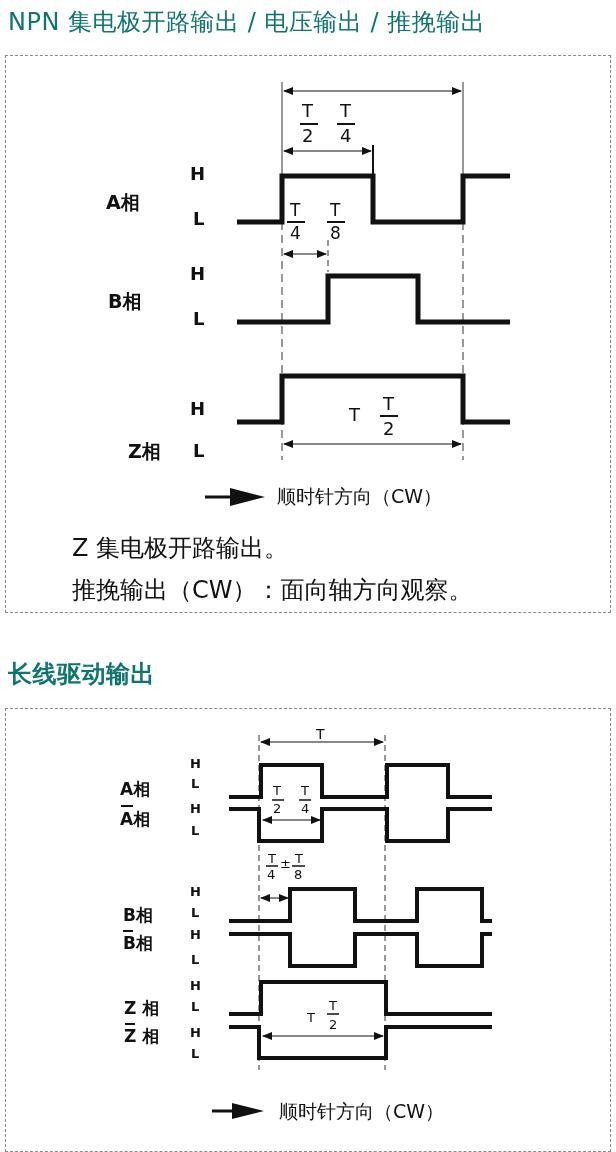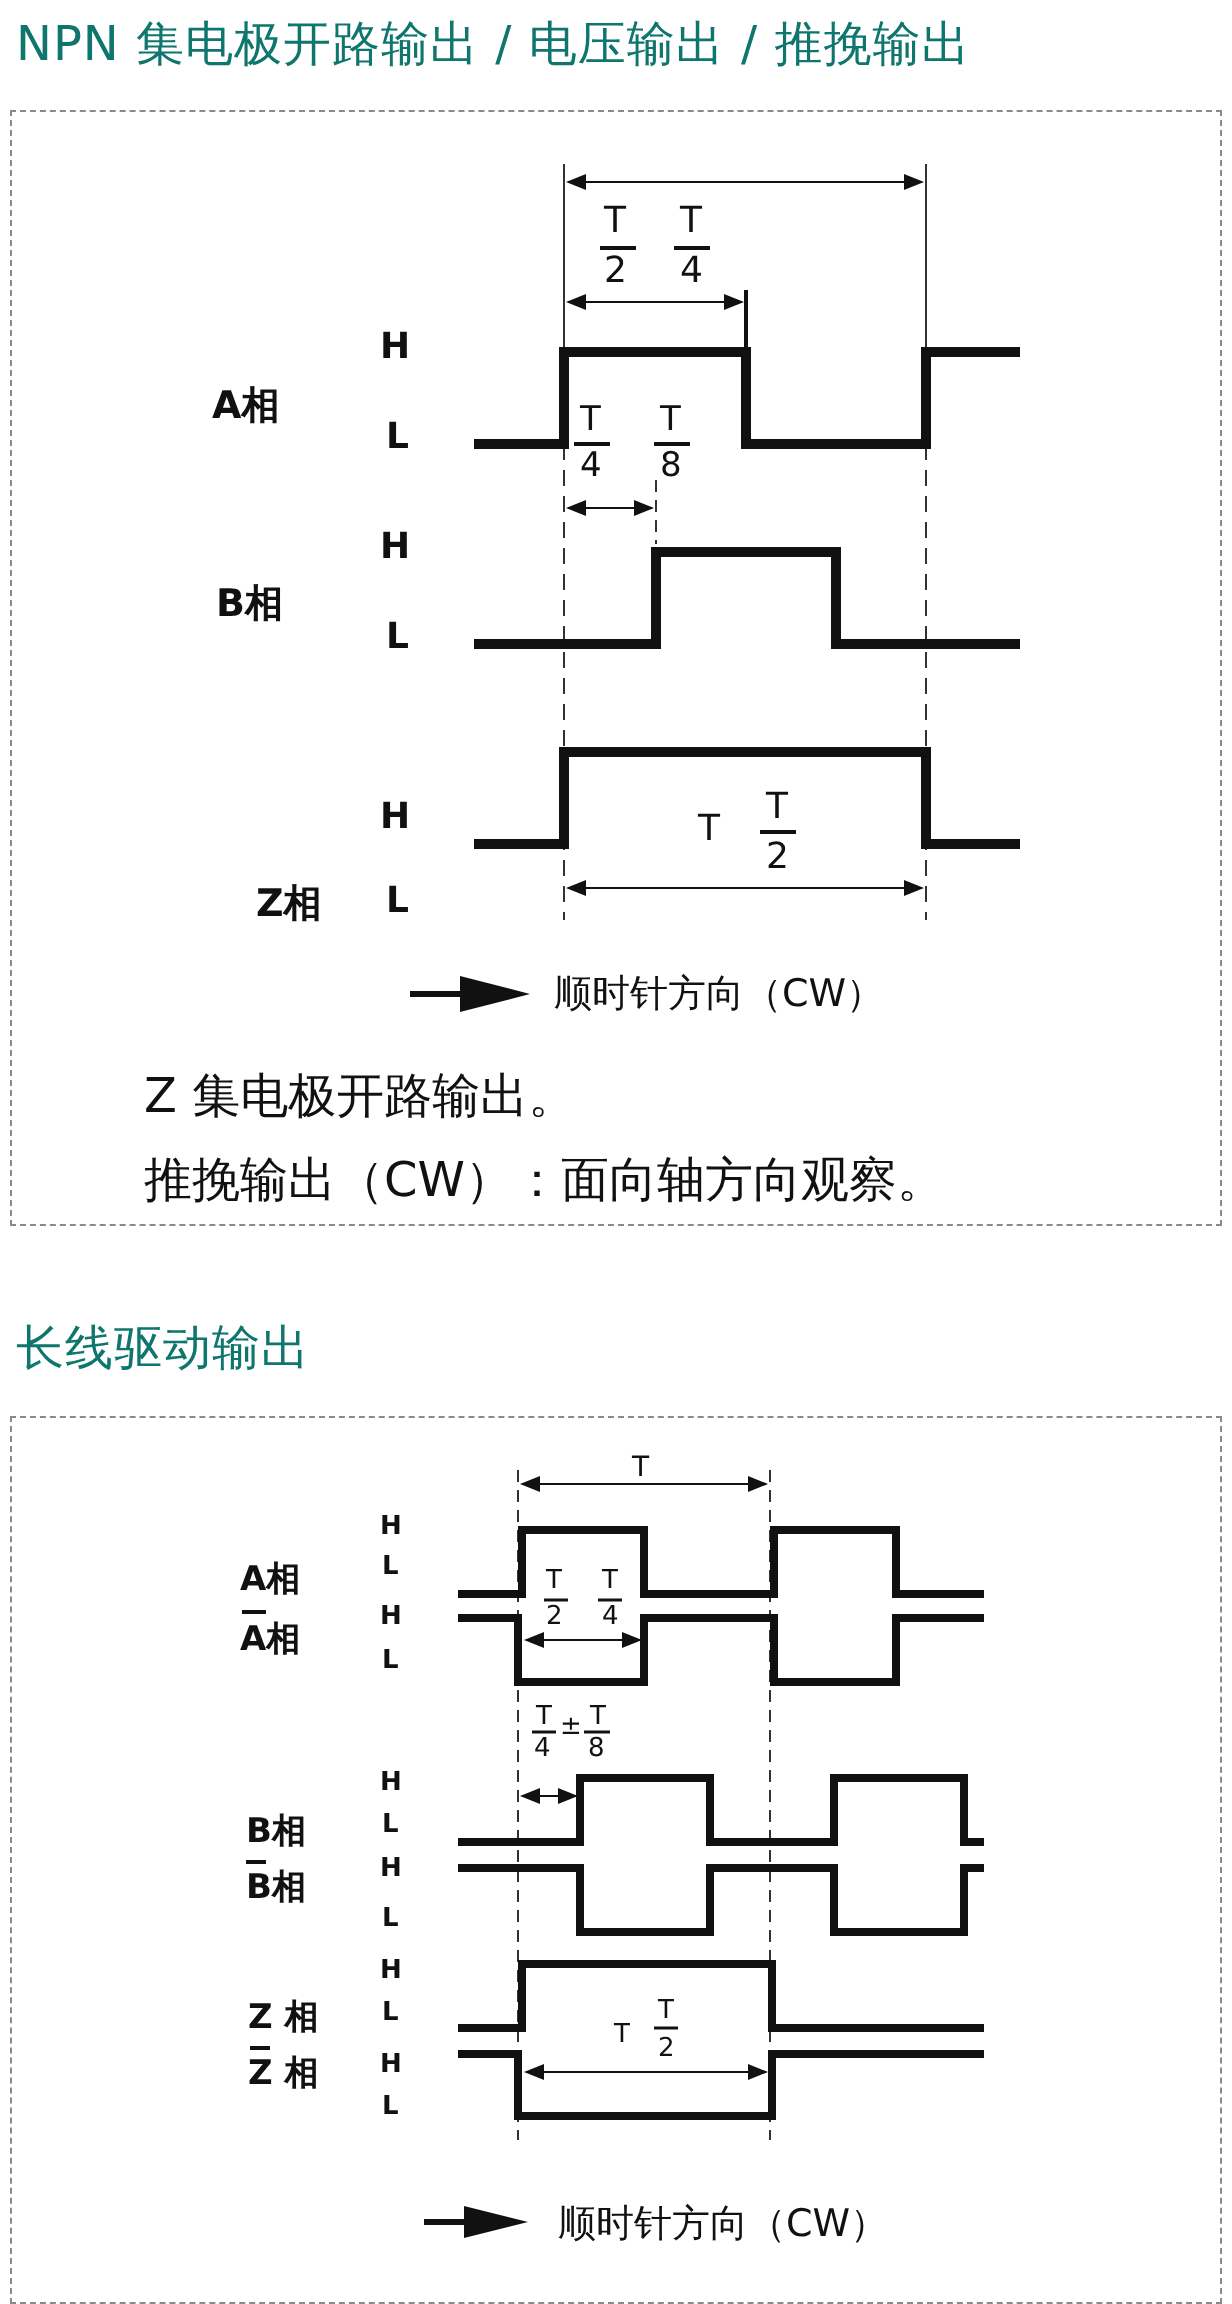--- a/index.html
+++ b/index.html
@@ -117,21 +117,21 @@
 
 <div style="position:absolute; left:349px; top:404px; font-size:18px;">T</div>
 <div style="position:absolute; left:383px; top:393px; font-size:18px;">T</div>
 <div style="position:absolute; left:383px; top:418px; font-size:18px;">2</div>
 
 <div style="position:absolute; left:277px; top:484px; font-size:19px;">顺时针方向（CW）</div>
 
 <div class="note" style="top:532px;">Z 集电极开路输出。</div>
 <div class="note" style="top:574px;">推挽输出（CW）：面向轴方向观察。</div>
 
-<div class="section-title" style="top:658px;">长线驱动输出</div>
+<div class="section-title" style="top:658px;font-weight:bold;">长线驱动输出</div>
 <div class="frame" style="left:5px; top:708px; width:604px; height:442px; border-bottom:1.5px dashed #8a8a8a;"></div>
 
 <div style="position:absolute; left:316px; top:726px; font-size:14px;">T</div>
 
 <div style="position:absolute; left:120px; top:778px; font-size:17px; font-weight:bold;">A相</div>
 <div style="position:absolute; left:120px; top:808px; font-size:17px; font-weight:bold;">A相</div>
 <div style="position:absolute; left:190px; top:756px; font-size:13px; font-weight:bold;">H</div>
 <div style="position:absolute; left:191px; top:776px; font-size:13px; font-weight:bold;">L</div>
 <div style="position:absolute; left:190px; top:801px; font-size:13px; font-weight:bold;">H</div>
 <div style="position:absolute; left:191px; top:823px; font-size:13px; font-weight:bold;">L</div>

